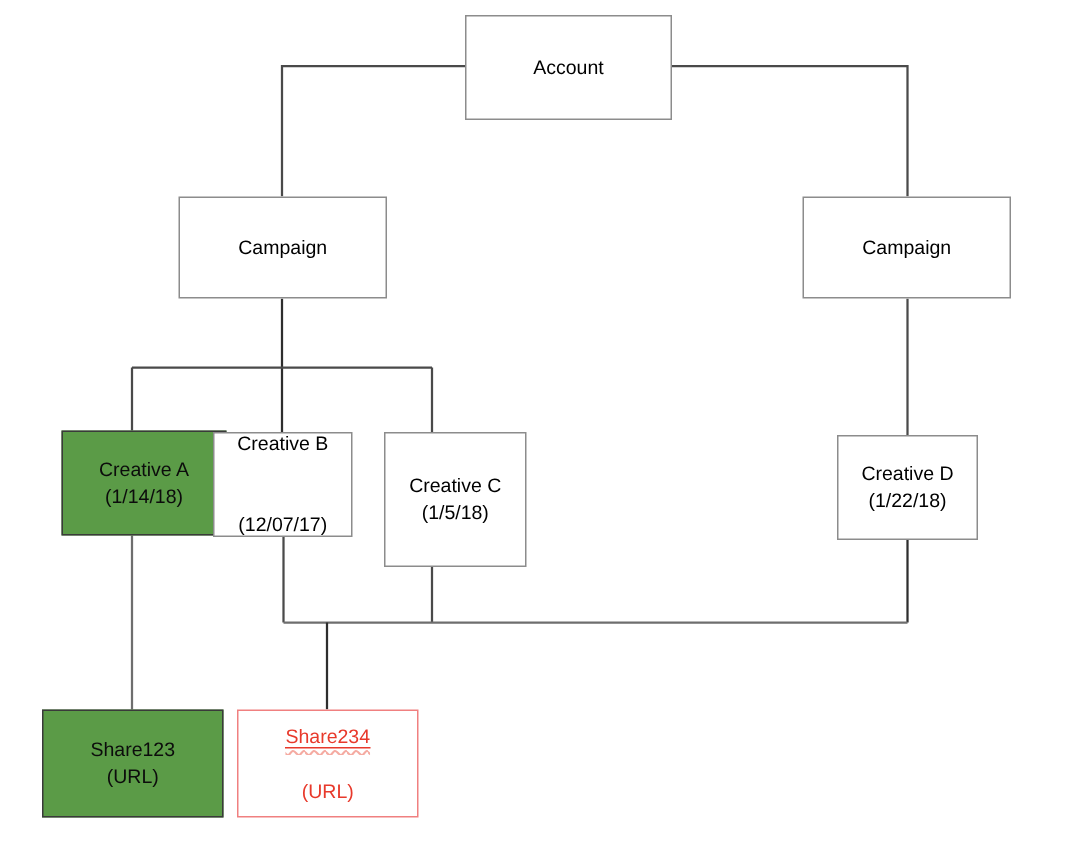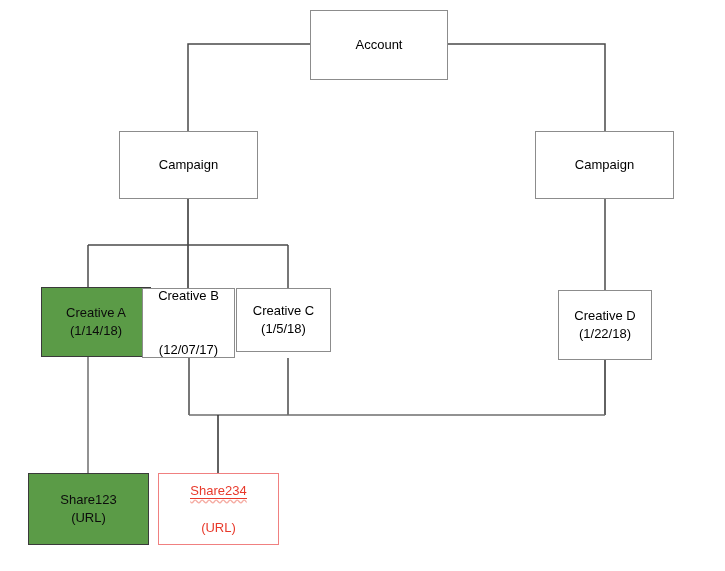--- a/index.html
+++ b/index.html
@@ -39,21 +39,21 @@
   .node-red {
     border: 1.5px solid #f08080;
     color: #e8392b;
   }
   
   .pos-account        { left: 310px; top: 10px;  width: 138px; height: 70px; }
   .pos-campaign-left  { left: 119px; top: 131px; width: 139px; height: 68px; }
   .pos-campaign-right { left: 535px; top: 131px; width: 139px; height: 68px; }
   .pos-creative-a     { left: 41px;  top: 287px; width: 110px;  height: 70px; }
   .pos-creative-b     { left: 142px; top: 288px; width: 93px;  height: 70px; gap: 36px; }
-  .pos-creative-c     { left: 236px; top: 288px; width: 95px;  height: 64px; }
+  .pos-creative-c     { left: 256px; top: 288px; width: 95px;  height: 90px; }
   .pos-creative-d     { left: 558px; top: 290px; width: 94px;  height: 70px; }
   .pos-share123       { left: 28px;  top: 473px; width: 121px; height: 72px; align-items: center; }
   .pos-share234       { left: 158px; top: 473px; width: 121px; height: 72px; }
   
   .squiggle {
     display: inline-block;
     text-decoration: underline wavy #f5aba2;
     text-underline-offset: 4px;
     padding-bottom: 19px;
   }

